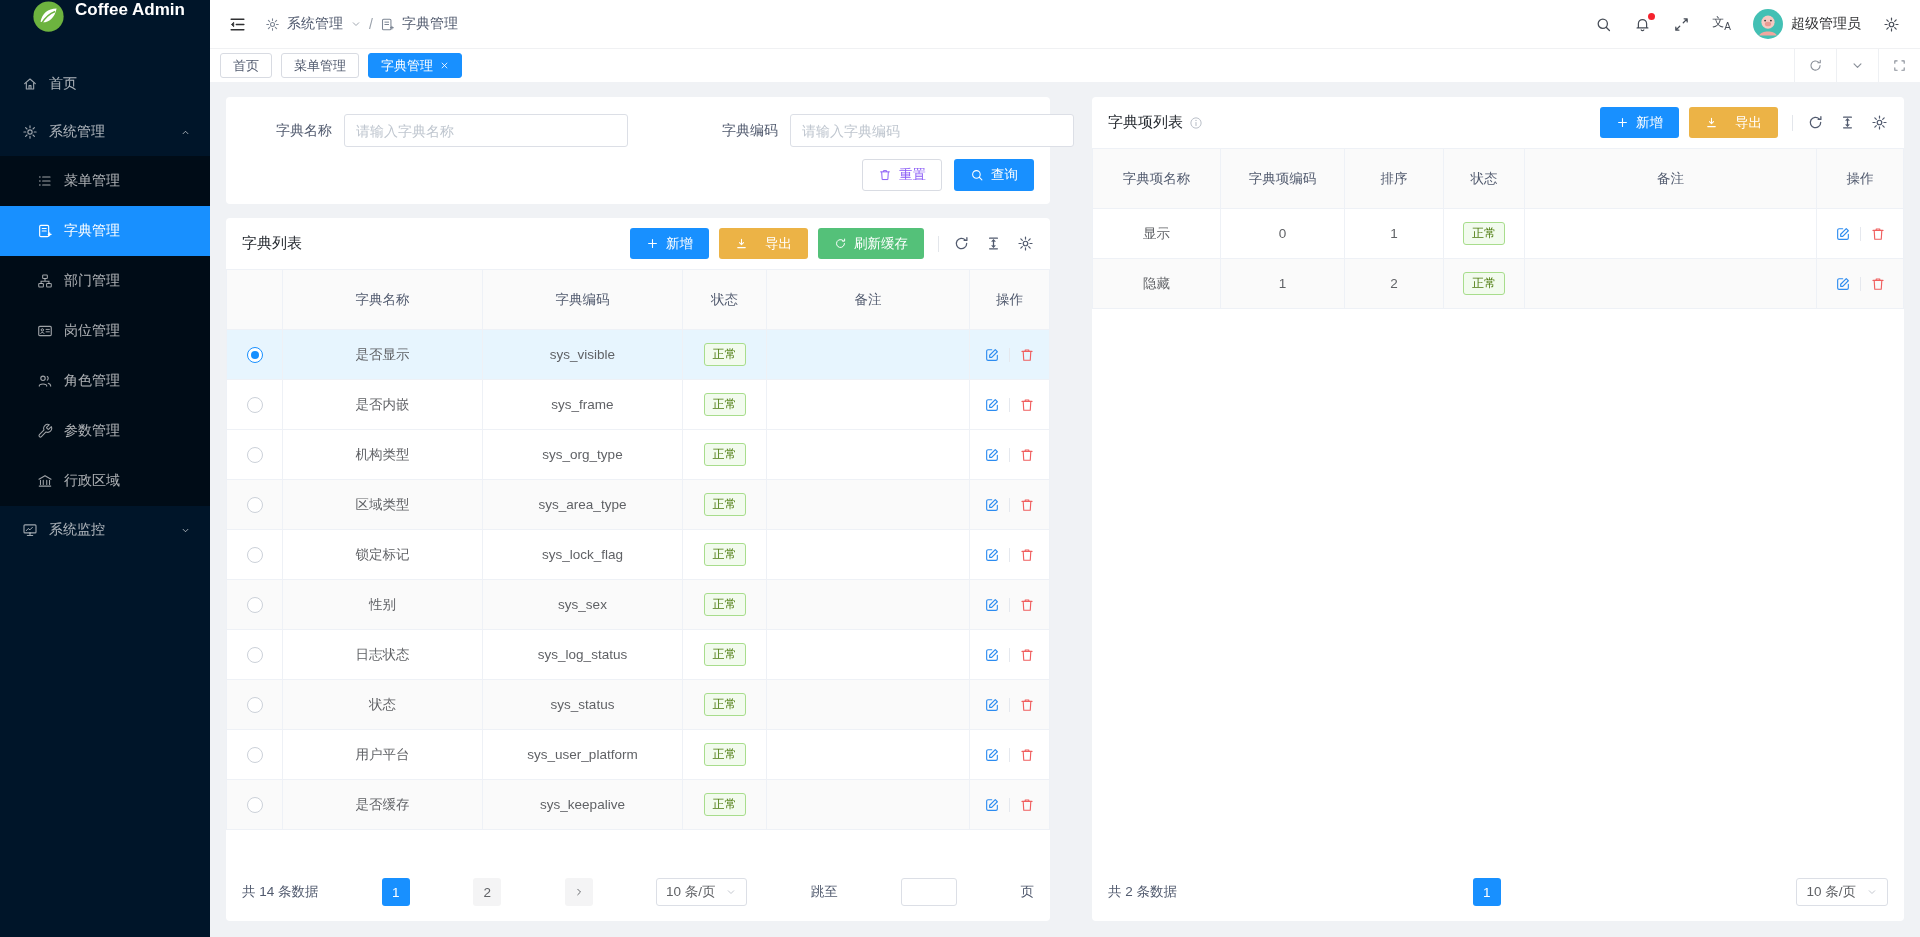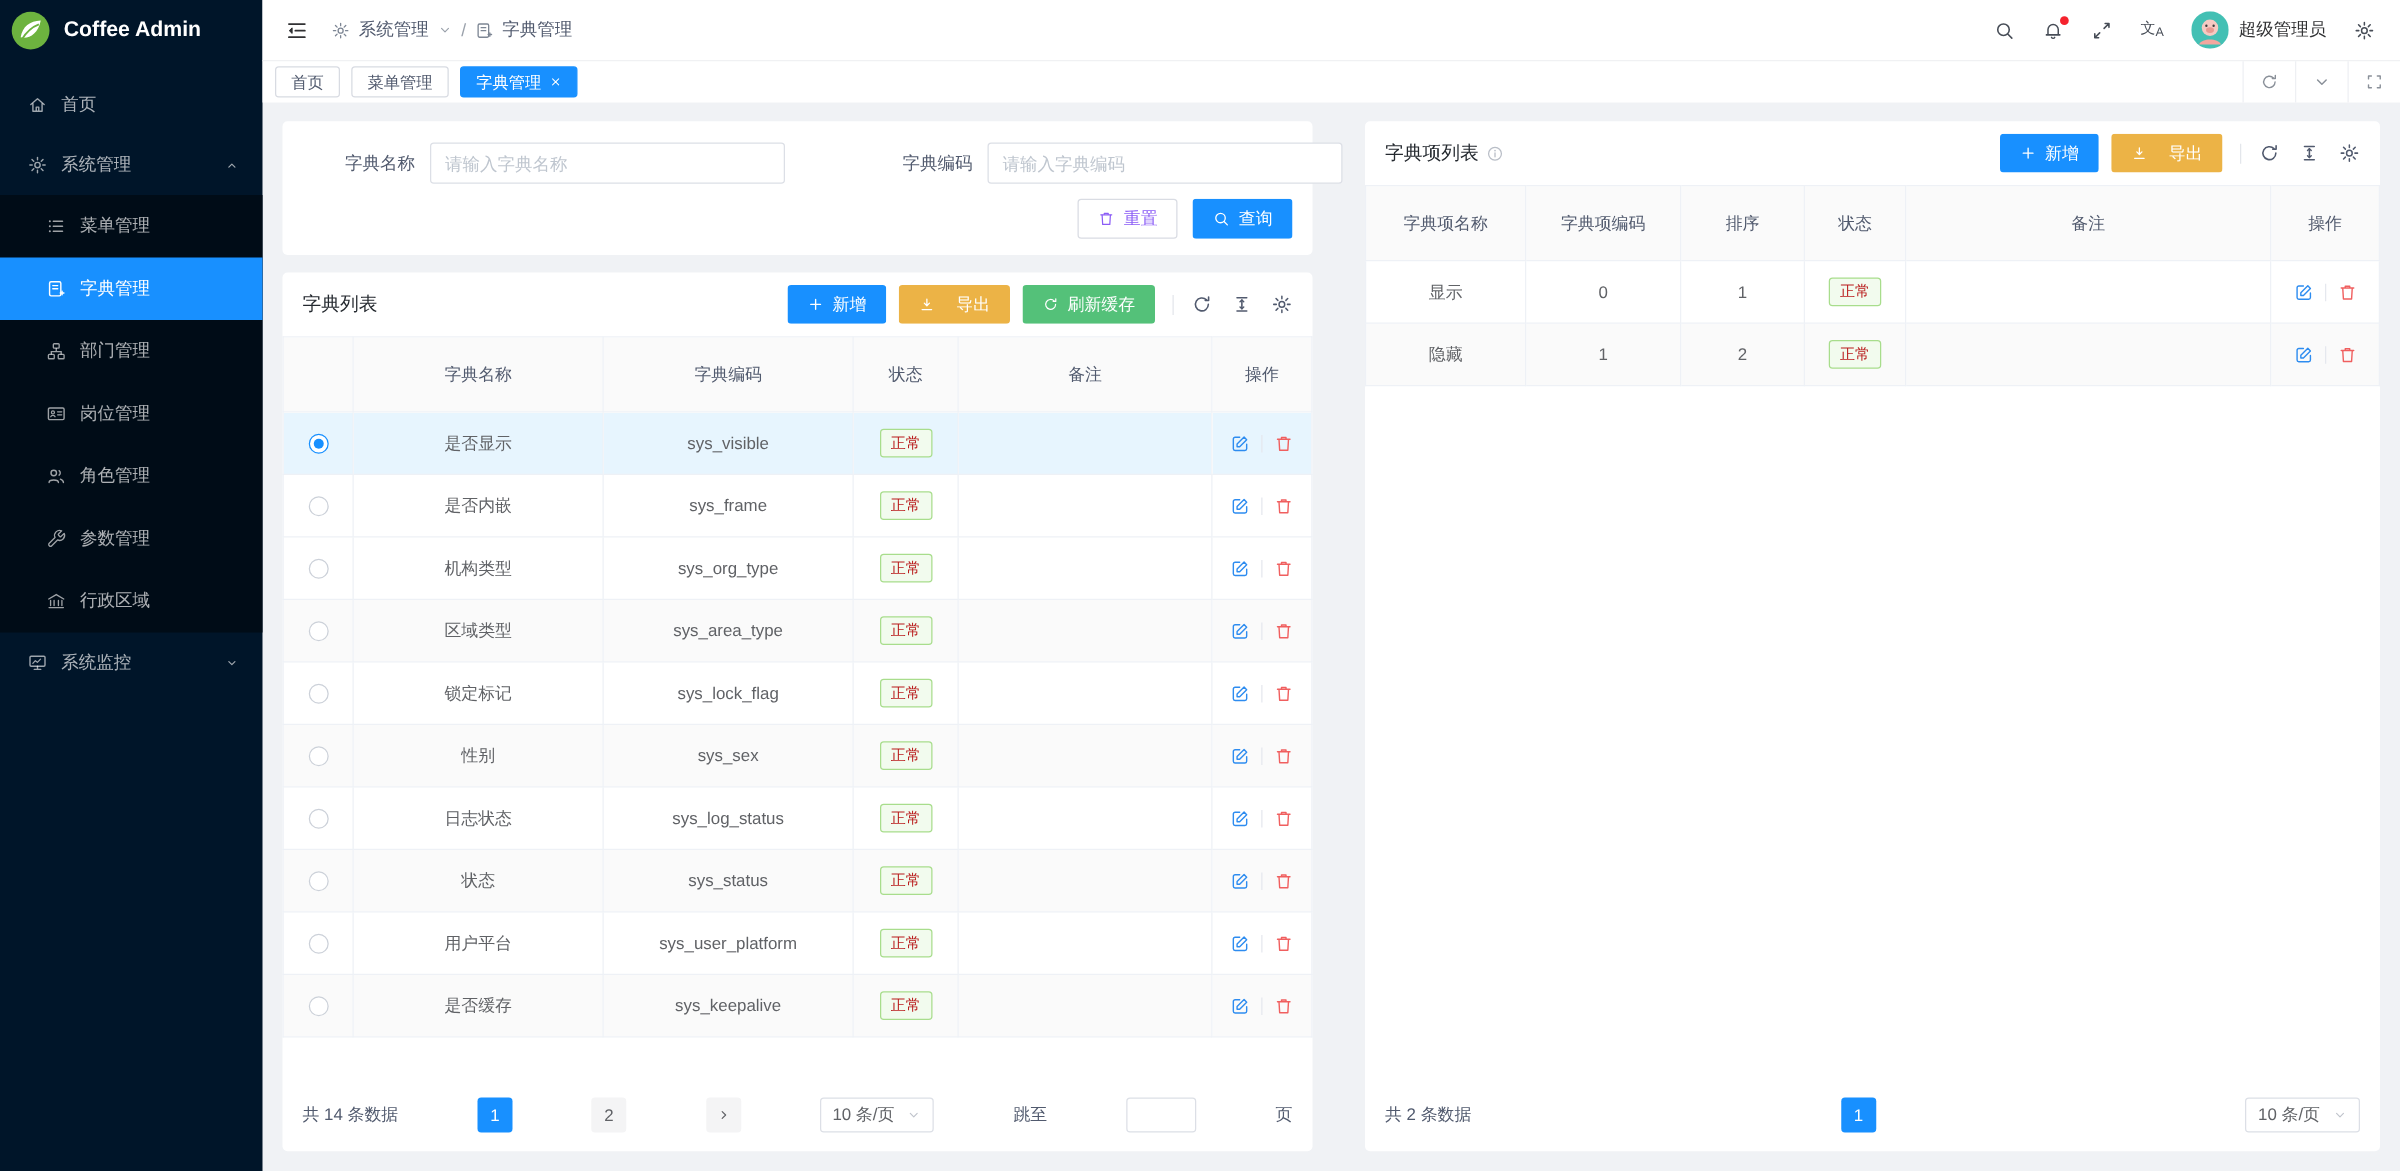--- a/index.html
+++ b/index.html
@@ -3,21 +3,21 @@
 <meta charset="utf-8">
 <style>
   * { margin:0; padding:0; box-sizing:border-box; }
   html,body { width:1920px; height:937px; overflow:hidden; }
   body { font-family:"Liberation Sans", sans-serif; font-size:14px; background:#f0f2f5; color:#515a6e; }
   svg.ic { display:block; }
   .app { display:flex; width:1920px; height:937px; }
 
   
   .sidebar { width:210px; flex:0 0 210px; background:#001529; color:rgba(255,255,255,.68); display:flex; flex-direction:column; }
-  .logo { height:48px; display:flex; align-items:center; gap:10px; padding-left:8px; }
+  .logo { height:48px; display:flex; gap:10px; padding-left:32px; }
   .logo-name { color:#fff; font-weight:bold; font-size:17px; white-space:nowrap; }
   .nav { padding-top:12px; }
   .nitem { height:48px; display:flex; align-items:center; gap:11px; padding:0 18px 0 22px; font-size:14px; cursor:pointer; }
   .nitem .ic { color:rgba(255,255,255,.62); }
   .caret { margin-left:auto; color:rgba(255,255,255,.5); }
   .sub { background:#000c17; }
   .sub .nitem { padding-left:37px; height:50px; }
   .nitem.active { background:#1890ff; color:#fff; }
   .nitem.active .ic { color:#fff; }
 
@@ -80,21 +80,21 @@
   th { height:60px; background:#fafafa; color:#515a6e; font-weight:normal; }
   td { height:50px; color:#606266; }
   #dict-tbody tr:nth-child(2n+4) { background:#fafafa; }
   #item-tbody tr:nth-child(even) { background:#fafafa; }
   tr.selected { background:#e7f5fe !important; }
 
   .radio { display:inline-block; width:16px; height:16px; border:1px solid #ccd1d9; border-radius:50%; background:#fff; position:relative; vertical-align:middle; cursor:pointer; }
   tr.selected .radio { border:1.5px solid #1890ff; }
   tr.selected .radio::after { content:""; position:absolute; left:50%; top:50%; width:8px; height:8px; margin:-4px 0 0 -4px; border-radius:50%; background:#1890ff; }
 
-  .badge { display:inline-block; padding:3px 8px; font-size:12px; color:#b91c1c; background:#f2fbee; border:1px solid #a8dd8c; border-radius:3px; line-height:1.2; }
+  .badge { display:inline-block; padding:3px 8px; font-size:12px; color:#4d7c0f; background:#f2fbee; border:1px solid #a8dd8c; border-radius:3px; line-height:1.2; }
   .ops { display:flex; align-items:center; justify-content:center; gap:9px; }
   .op { display:flex; cursor:pointer; }
   .op.edit { color:#2d8cf0; }
   .op.del { color:#f05f5f; }
   .op-div { width:1px; height:14px; background:#e5e8ee; }
 
   .pager { margin-top:auto; display:flex; align-items:center; justify-content:space-between; gap:8px; padding:0 16px; height:58px; font-size:13.5px; color:#515a6e; }
   .pg { min-width:28px; height:28px; padding:0 6px; border-radius:3px; background:#f4f4f5; color:#606266;
         display:flex; align-items:center; justify-content:center; cursor:pointer; }
   .pg.active { background:#1890ff; color:#fff; }

